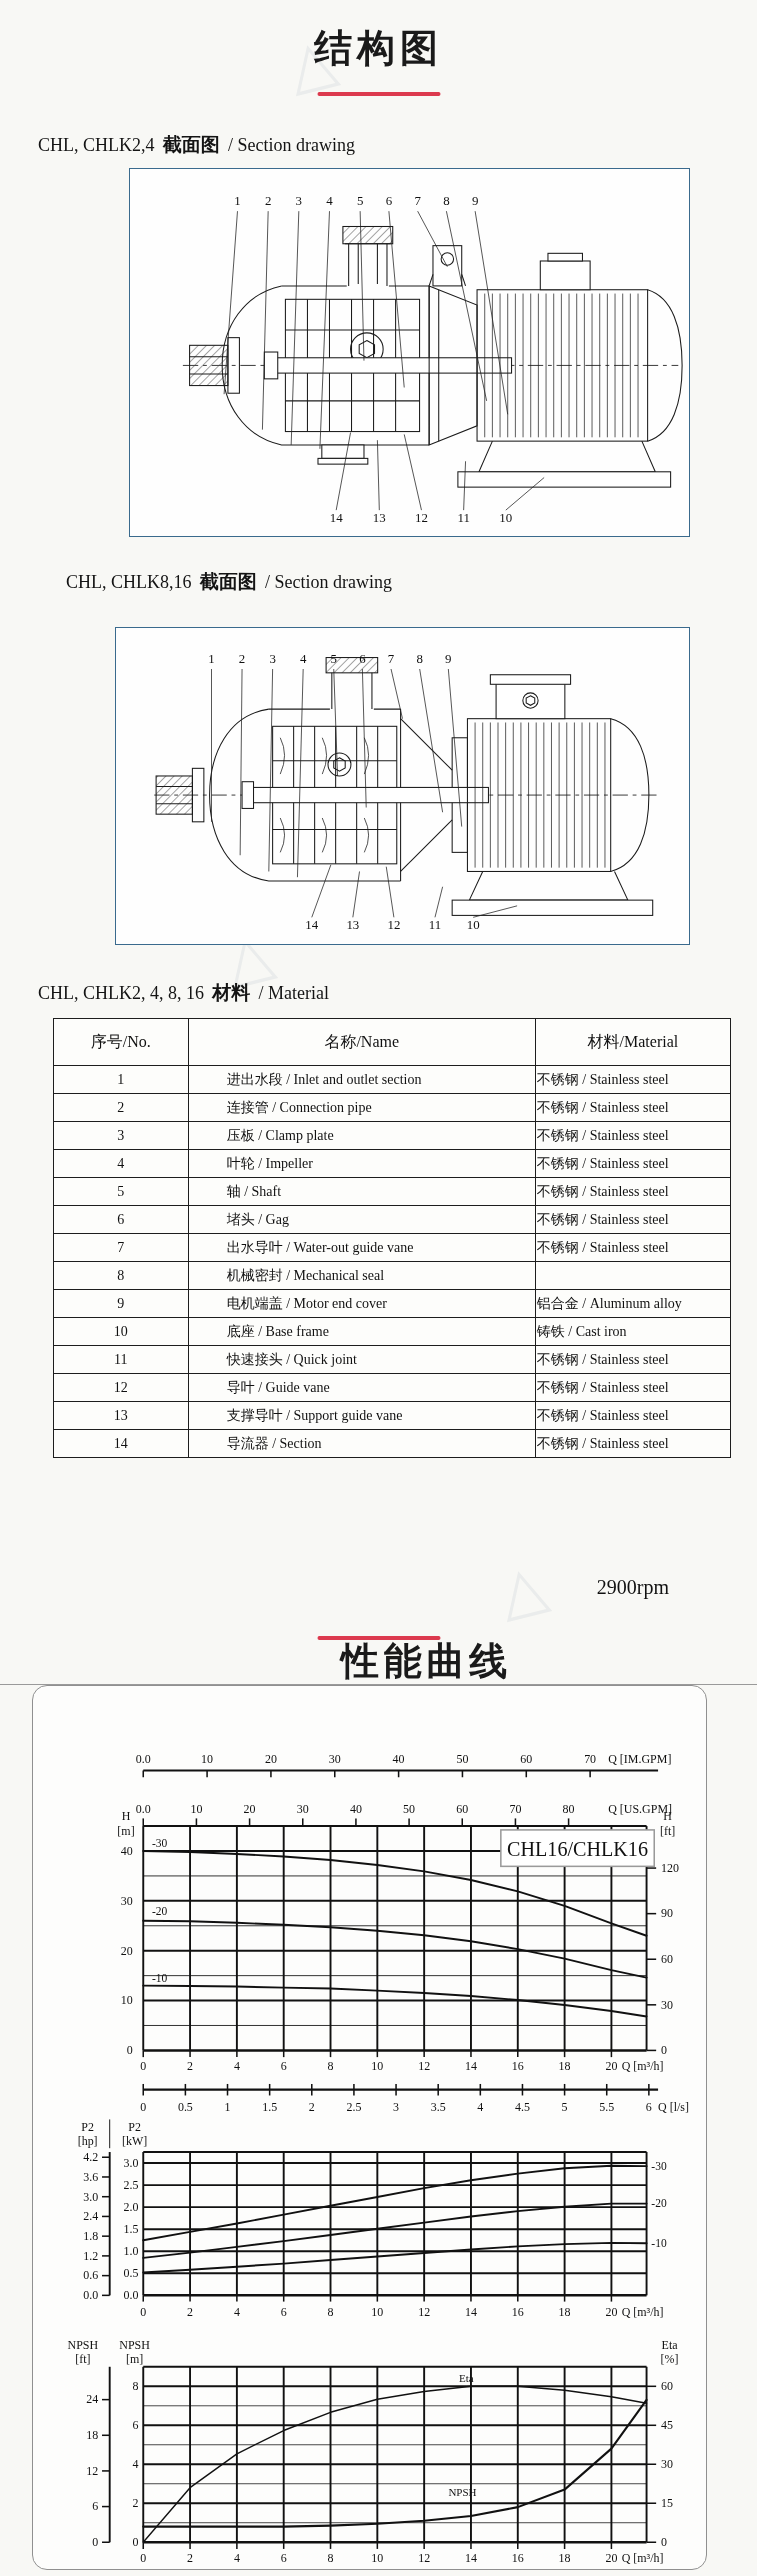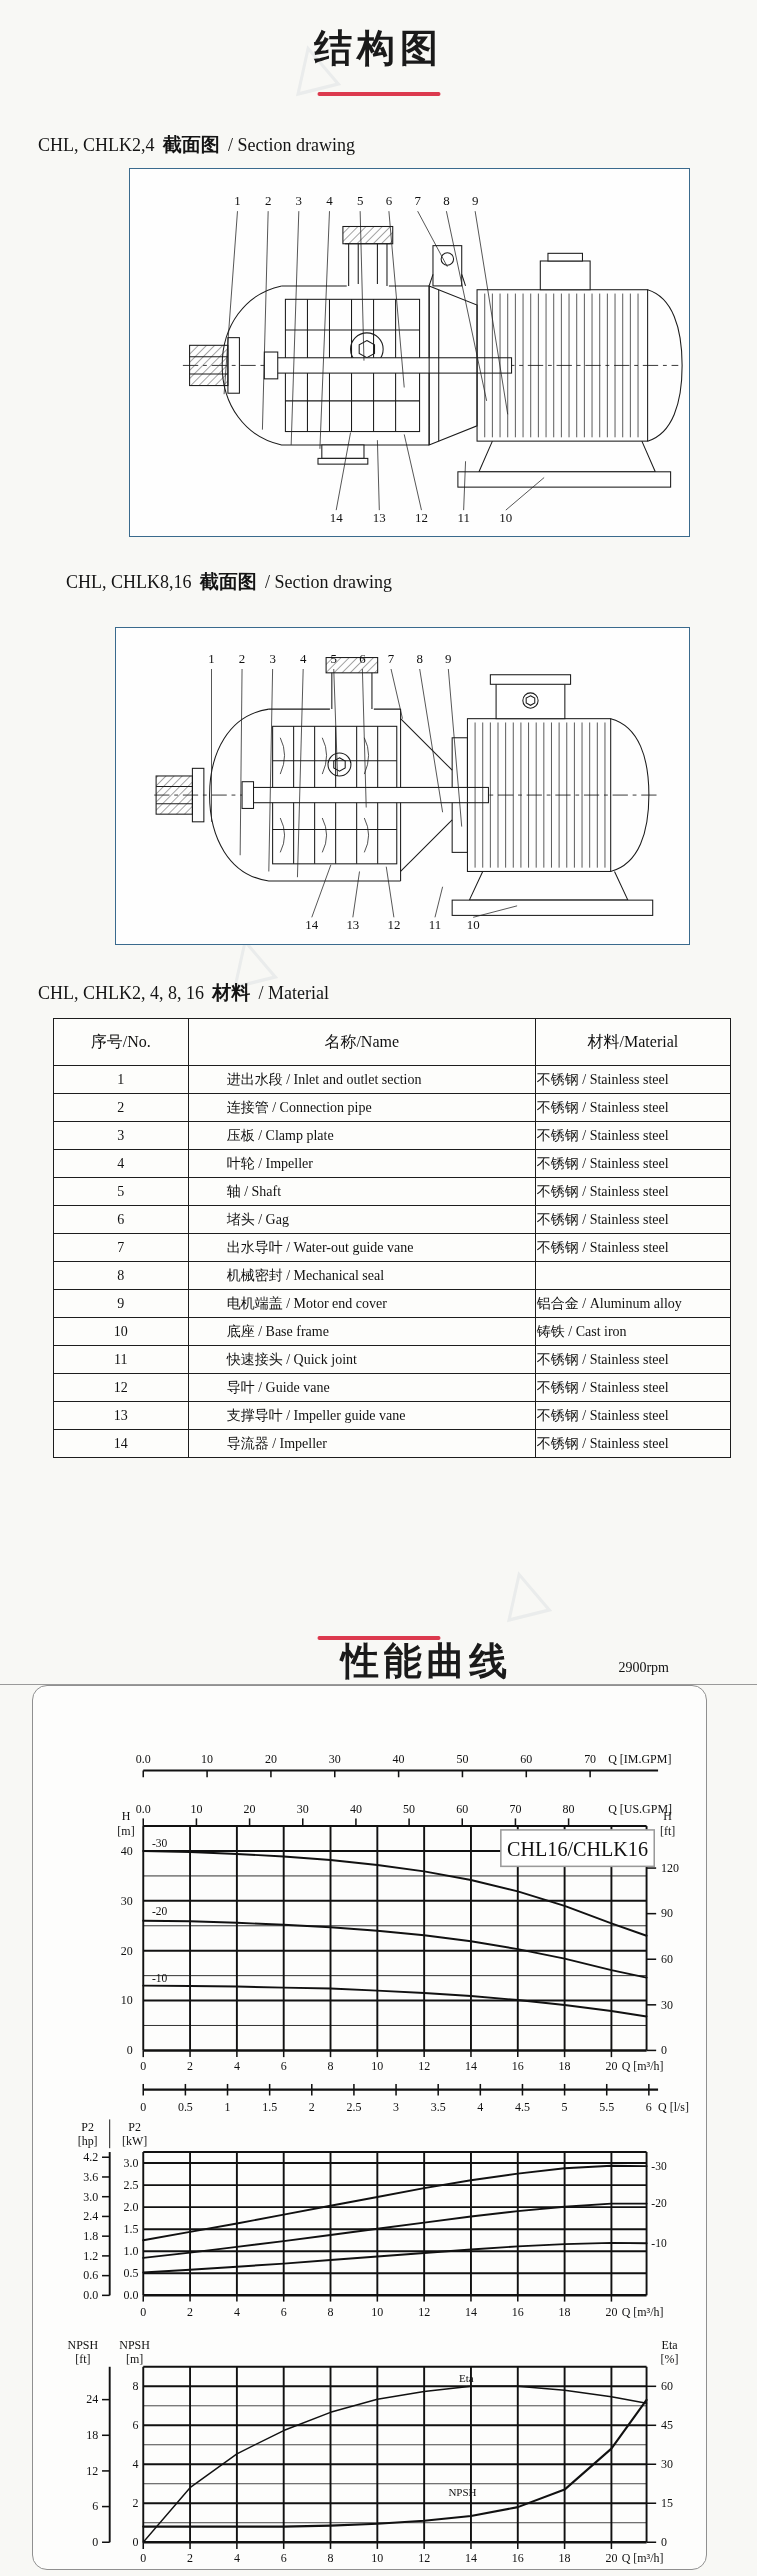--- a/index.html
+++ b/index.html
@@ -17,21 +17,21 @@
   .figbox{position:absolute;background:#fefefe;border:1.9px solid #3a6a8d;z-index:2;}
   .figbox svg{display:block;width:100%;height:100%;}
   table.mat{position:absolute;left:53px;top:1018px;width:678px;border-collapse:collapse;
       font-size:14px;z-index:2;background:#fdfdfb;}
   .mat th,.mat td{border:1.4px solid #1d1d1d;}
   .mat th{height:44px;font-weight:normal;font-size:16px;text-align:center;}
   .mat td{height:25px;}
   .num-col{text-align:center;width:136px;}
   .name-col{padding-left:38px;width:319px;}
   .matl-col{width:198px;}
-  .rpm{position:absolute;top:1660px;right:88px;font-size:14px;z-index:2;}
+  .rpm{position:absolute;top:1576px;right:88px;font-size:20px;z-index:2;}
   .topline{position:absolute;left:0;top:1684px;width:757px;border-top:1.9px solid #9a9a9a;z-index:1;}
   .panel{position:absolute;left:32px;top:1685px;width:673px;height:883px;background:#fdfdfc;
       border:1.9px solid #909090;border-radius:15px;overflow:hidden;z-index:2;}
 </style>
 </head>
 <body>
 
 <div class="page">
 
   <div class="wm" style="left:288px;top:27px;">△</div>
@@ -330,26 +330,26 @@
           <td class="name-col">快速接头 / Quick joint</td>
           <td class="matl-col">不锈钢 / Stainless steel</td>
         </tr>
         <tr>
           <td class="num-col">12</td>
           <td class="name-col">导叶 / Guide vane</td>
           <td class="matl-col">不锈钢 / Stainless steel</td>
         </tr>
         <tr>
           <td class="num-col">13</td>
-          <td class="name-col">支撑导叶 / Impeller guide vane</td>
+          <td class="name-col">支撑导叶 / Support guide vane</td>
           <td class="matl-col">不锈钢 / Stainless steel</td>
         </tr>
         <tr>
           <td class="num-col">14</td>
-          <td class="name-col">导流器 / Impeller</td>
+          <td class="name-col">导流器 / Section</td>
           <td class="matl-col">不锈钢 / Stainless steel</td>
         </tr>
       </tbody>
   </table>
 
   <h1 class="big-title" style="top:1636px;margin-left:48px;">性能曲线</h1>
   <div class="rule" style="top:1636px;"></div>
 
   <div class="rpm">2900rpm</div>
 

